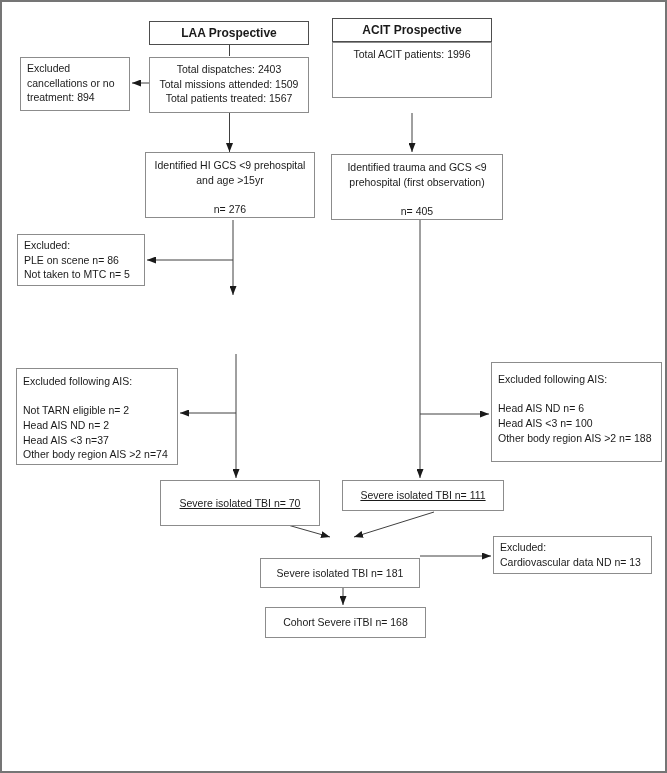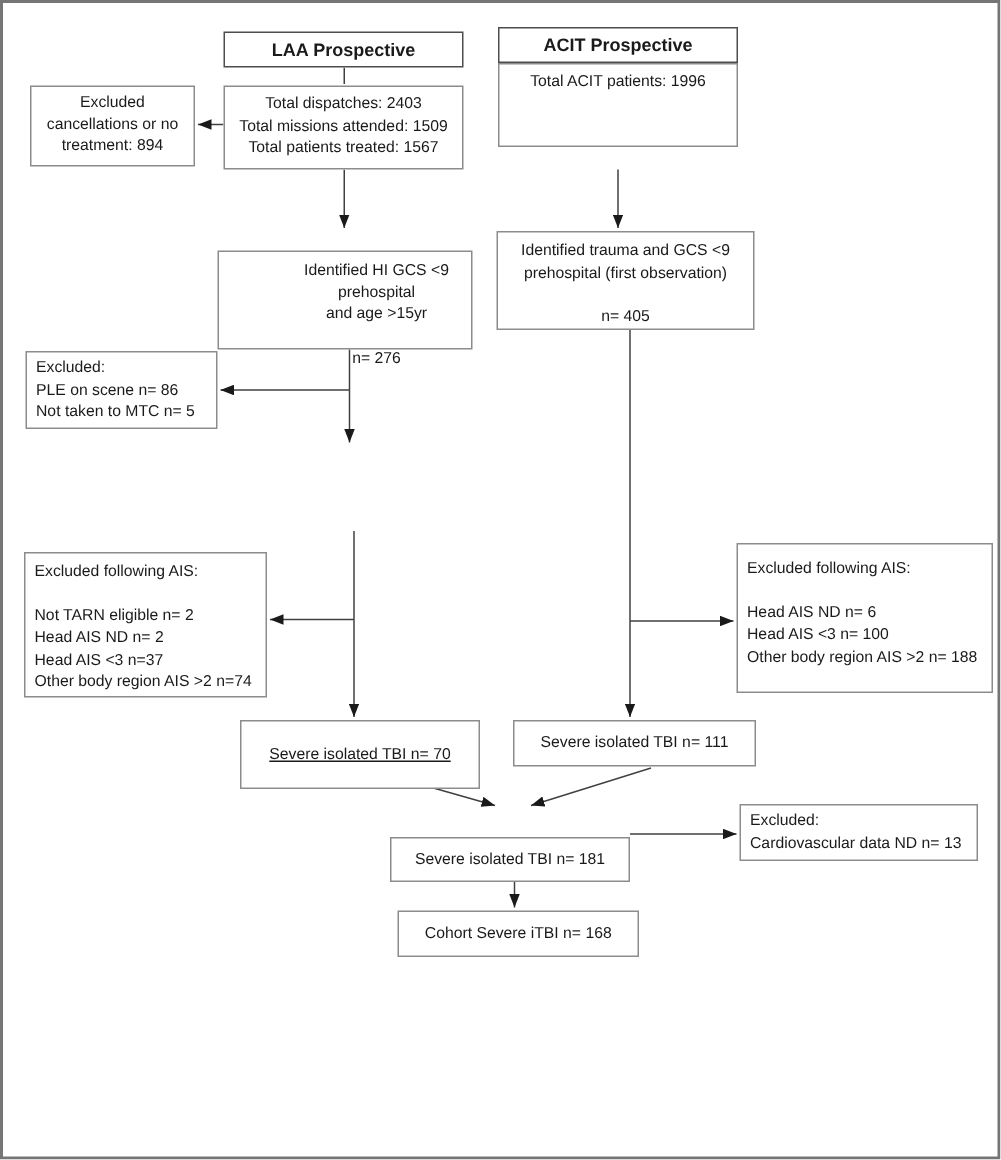--- a/index.html
+++ b/index.html
@@ -46,31 +46,31 @@
     align-items: center;
     justify-content: center;
     white-space: nowrap;
     padding: 0;
   }
   .abbrev-title { font-weight: bold; display: block; }
 
   
   #header-laa        { left:147px; top:19px;  width:160px; height:24px; }
   #header-acit       { left:330px; top:16px;  width:160px; height:24px; }
-  #excl-cancel       { left:18px;  top:55px;  width:110px; height:54px;text-align:center; }
+  #excl-cancel       { left:18px;  top:55px;  width:110px; height:54px; }
   #total-laa         { left:147px; top:55px;  width:160px; height:56px; padding-top:4px; }
   #total-acit        { left:330px; top:40px;  width:160px; height:56px; padding-top:4px; }
-  #ident-laa         { left:143px; top:165px; width:170px; height:66px; padding-top:5px;padding-left:48px; }
+  #ident-laa         { left:143px; top:150px; width:170px; height:66px; padding-top:5px; }
   #ident-acit        { left:329px; top:152px; width:172px; height:66px; padding-top:5px; }
   #excl-ple          { left:15px;  top:232px; width:128px; height:52px; }
   #n185              { left:152px; top:295px; width:160px; height:57px; }
   #excl-ais-laa      { left:14px;  top:366px; width:162px; height:97px;  padding-top:5px; }
   #excl-ais-acit     { left:489px; top:360px; width:171px; height:100px; padding-top:9px; }
   #tbi-laa           { left:158px; top:478px; width:160px; height:46px;text-decoration:underline; }
-  #tbi-acit          { left:340px; top:478px; width:162px; height:31px; }
+  #tbi-acit          { left:340px; top:478px; width:162px; height:31px;text-decoration:underline; }
   #tbi-combined      { left:258px; top:539px; width:160px; height:30px;margin-top:17px; }
   #excl-cardio       { left:491px; top:534px; width:159px; height:38px; }
   #cohort            { left:263px; top:605px; width:161px; height:31px; }
   #abbrev            { left:20px;  top:671px; width:186px; height:82px; padding:5px 8px; }
 </style>
 </head>
 <body>
 
 <div id="page">
 

